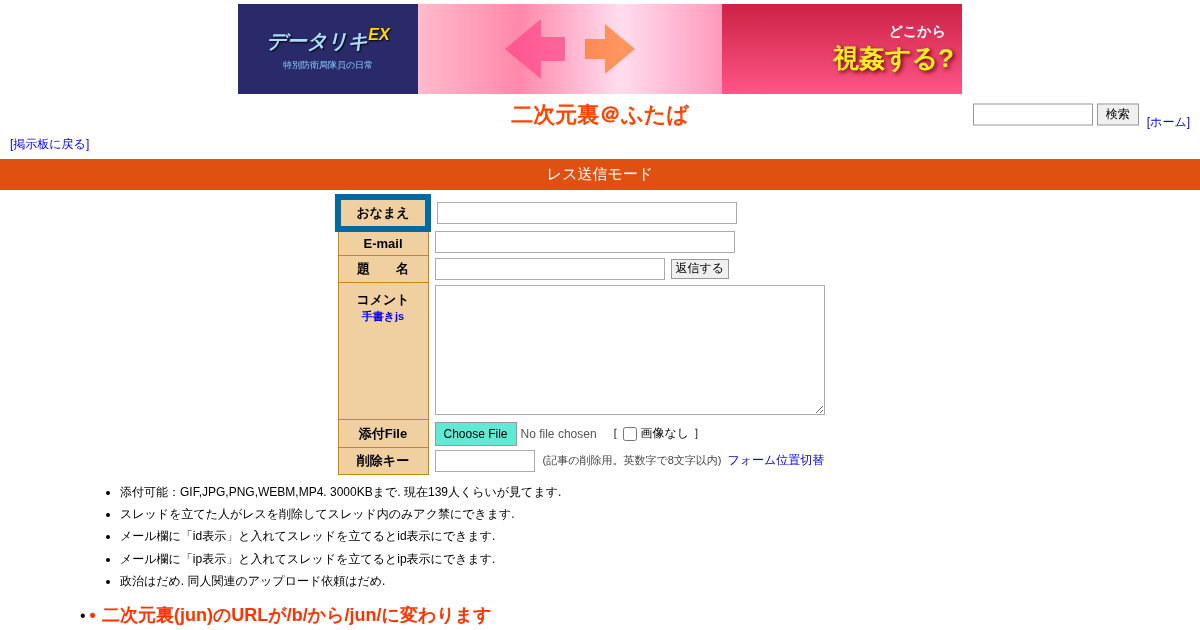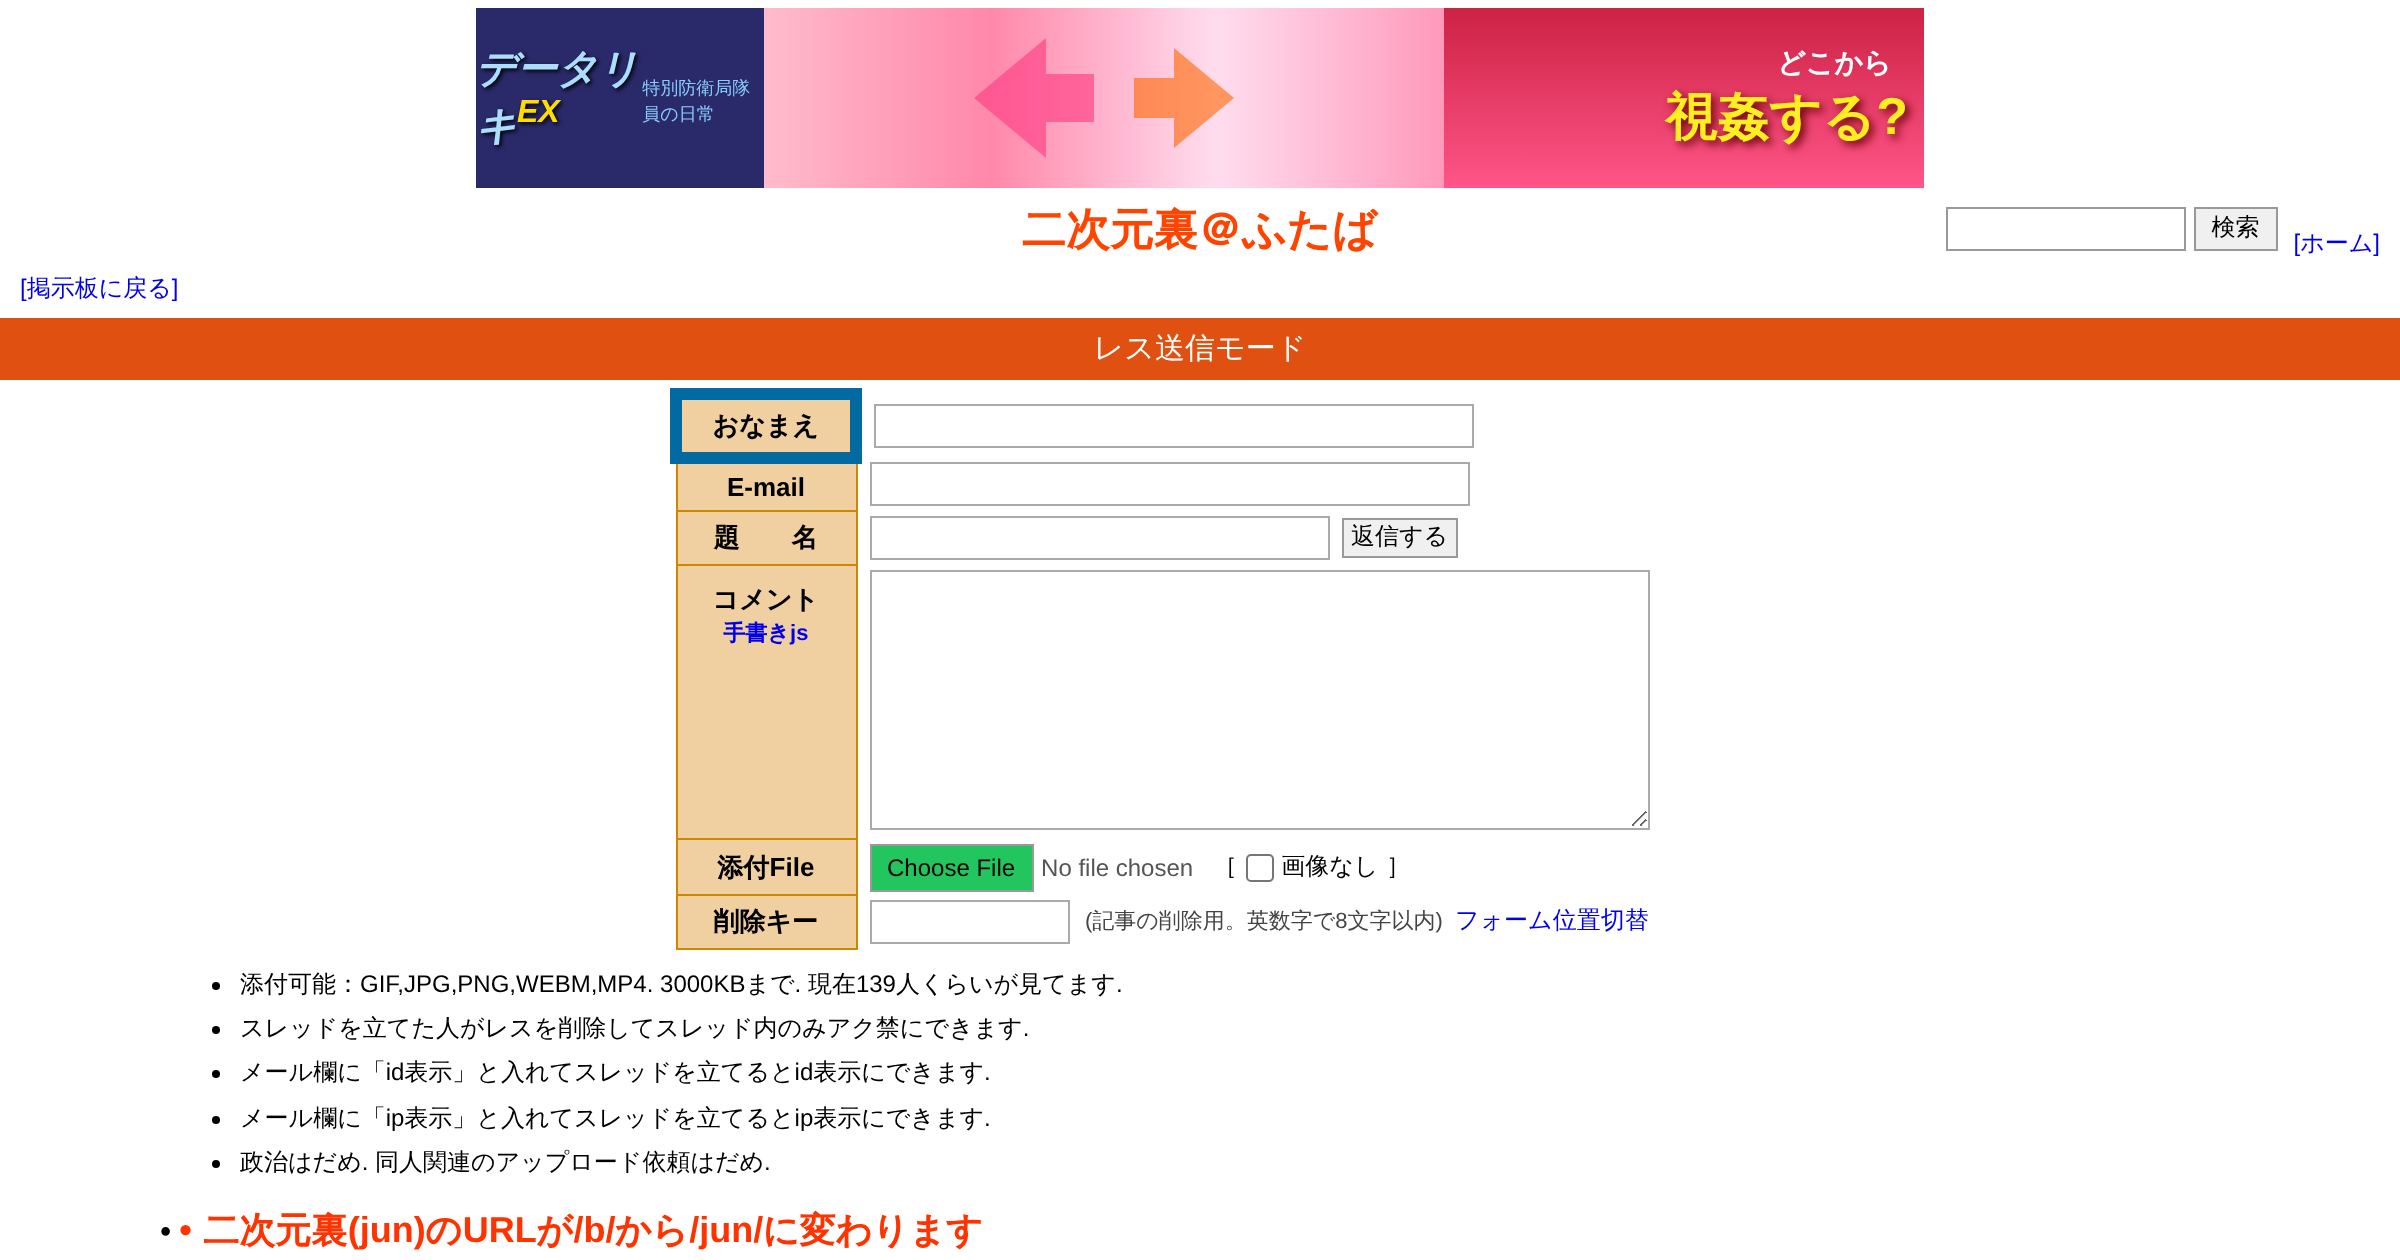--- a/index.html
+++ b/index.html
@@ -24,24 +24,24 @@
       background: linear-gradient(135deg, #f8a0c0 0%, #ff6699 20%, #ffccdd 40%, #ff88aa 60%, #ffe0ec 80%, #ff99bb 100%);
       display: flex;
       align-items: center;
       justify-content: space-between;
       overflow: hidden;
       position: relative;
     }
 
     #banner-left {
       background: #2a2a6a;
-      width: 144px;
+      width: 180px;
       height: 90px;
       display: flex;
-      flex-direction: row;
+      flex-direction: column;
       align-items: center;
       justify-content: center;
       color: #fff;
       font-size: 11px;
     }
 
     #banner-logo-text {
       color: #ff4488;
       font-size: 22px;
       font-weight: bold;
@@ -396,21 +396,21 @@
       <td style="padding:2px 6px;">
         <textarea id="comment-textarea" style="width: 390px; height: 130px; border: 1px solid rgb(170, 170, 170); font-size: 12px; padding: 4px; resize: vertical;"></textarea>
       </td>
     </tr>
 
     <tr>
       <td class="attach-label-cell" style="background:#f0d0a0;border:1px solid #cc8800;text-align:center;font-weight:bold;font-size:13px;padding:4px 6px;">添付File</td>
       <td style="padding:2px 6px;">
         <div style="display:flex;align-items:center;gap:10px;">
           <label style="display:inline-flex;align-items:center;gap:4px;">
-            <button type="button" style="height:24px;padding:0 8px;font-size:12px;cursor:pointer;background:#22c55e;border:1px solid #999;">Choose File</button>
+            <button type="button" style="height:24px;padding:0 8px;font-size:12px;cursor:pointer;background:#5eead4;border:1px solid #999;">Choose File</button>
             <span style="font-size:12px;color:#555;">No file chosen</span>
 
           </label>
           <div id="no-image-area" style="display:flex;align-items:center;gap:4px;font-size:12px;color:#000;">
             <span>［</span>
             <input type="checkbox" id="no-image-check" style="width: 14px; height: 14px;">
             <label for="no-image-check" style="font-size:12px;cursor:pointer;">画像なし</label>
             <span>］</span>
           </div>
         </div>

